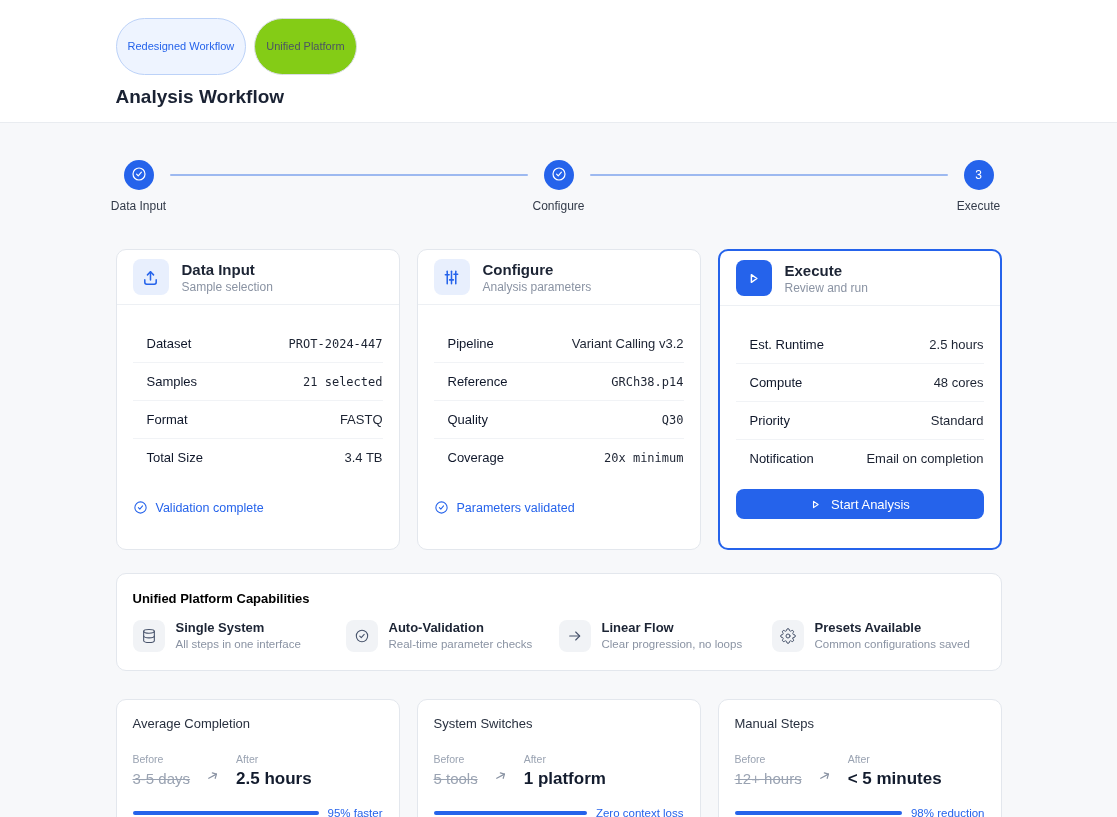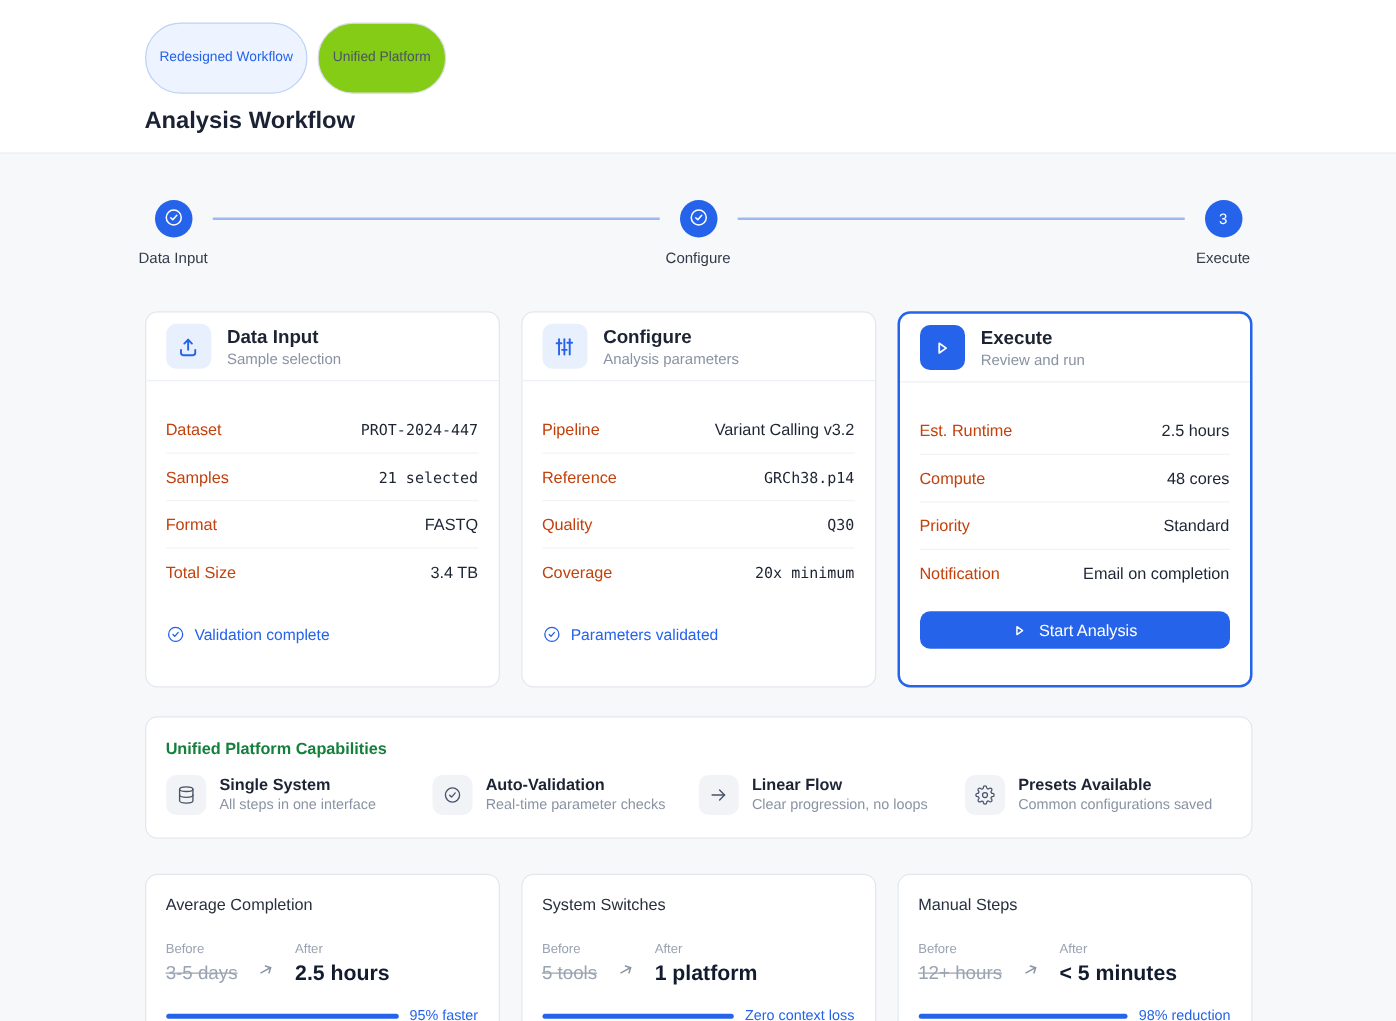--- a/index.html
+++ b/index.html
@@ -45,33 +45,33 @@
   .icon-box {
     width:36px; height:36px; border-radius:8px; background:#e8effd;
     display:flex; align-items:center; justify-content:center; flex:none;
   }
   .icon-box.solid { background:#2563eb; }
   .card-title { font-size:15px; font-weight:600; color:#1c2434; }
   .card-sub { font-size:12px; color:#8a93a3; margin-top:2px; }
   .card-body { padding:20px 16px 26px; flex:1; display:flex; flex-direction:column; }
   .frow { display:flex; justify-content:space-between; align-items:center; padding:11px 0; border-bottom:1px solid #f1f3f6; }
   .frow:nth-of-type(4) { border-bottom:none; }
-  .frow-label { font-size:13px; color:#c2410c; }
+  .frow-label { font-size:13px; color:#0f172a;margin-left:14px; }
   .frow-value { font-size:13px; font-weight:500; color:#1d2433; }
   .frow-value.mono { font-family:"DejaVu Sans Mono", monospace; font-size:12px; font-weight:400; }
   .status-line { display:flex; align-items:center; gap:8px; margin-top:24px; color:#2563eb; font-size:12.5px; }
   .run-btn {
     margin-top:12px; height:30px; width:100%; border:none; border-radius:8px;
     background:#2563eb; color:#fff; font-size:13px; font-family:inherit;
     display:flex; align-items:center; justify-content:center; gap:9px; cursor:pointer;
   }
 
   
   .caps { background:#fff; border:1px solid #e3e7ed; border-radius:10px; margin-top:23px; padding:17px 16px 18px; }
-  .caps-title { font-size:13px; font-weight:600; color:#15803d; }
+  .caps-title { font-size:13px; font-weight:600; color:#000000; }
   .caps-grid { display:grid; grid-template-columns:1fr 1fr 1fr 1fr; margin-top:14px; }
   .cap-item { display:flex; gap:11px; align-items:flex-start; }
   .cap-icon {
     width:32px; height:32px; border-radius:8px; background:#f1f3f6;
     display:flex; align-items:center; justify-content:center; flex:none;
   }
   .cap-title { font-size:13px; font-weight:600; color:#1c2434; }
   .cap-sub { font-size:11.5px; color:#8a93a3; margin-top:3px; }
 
   

